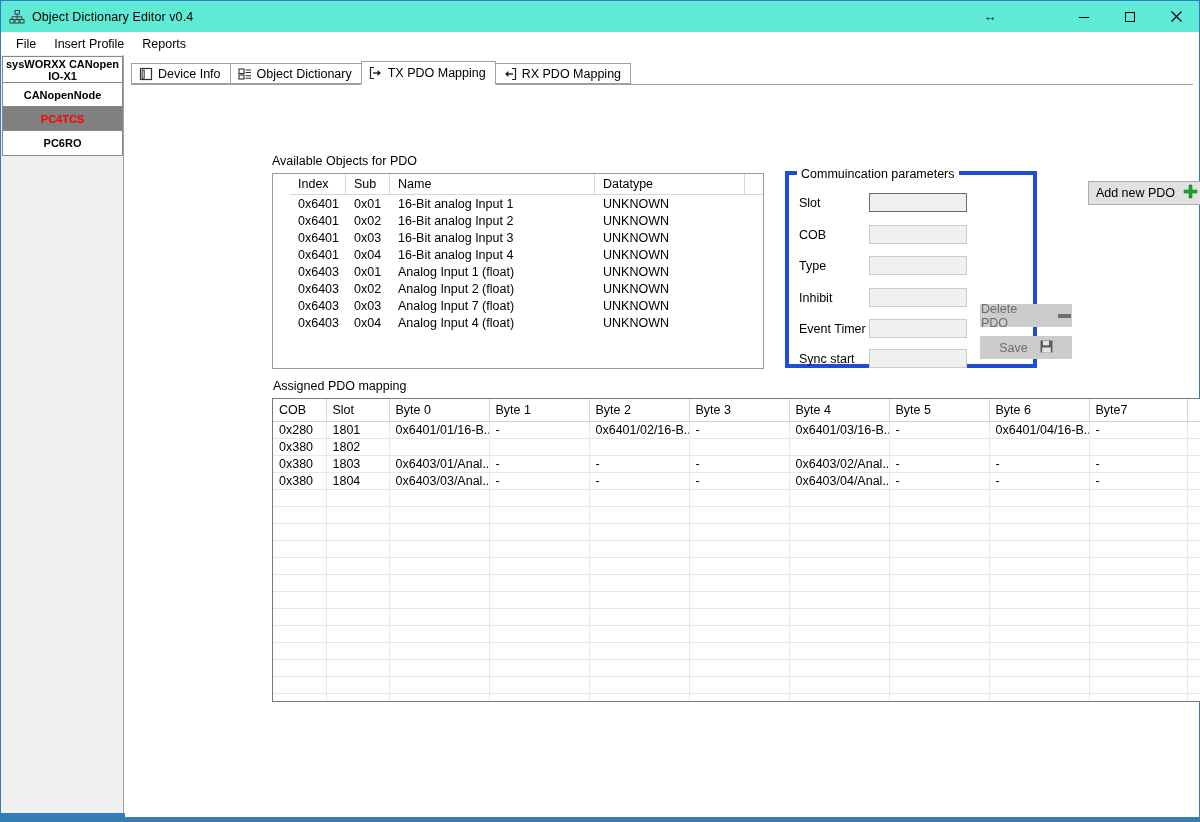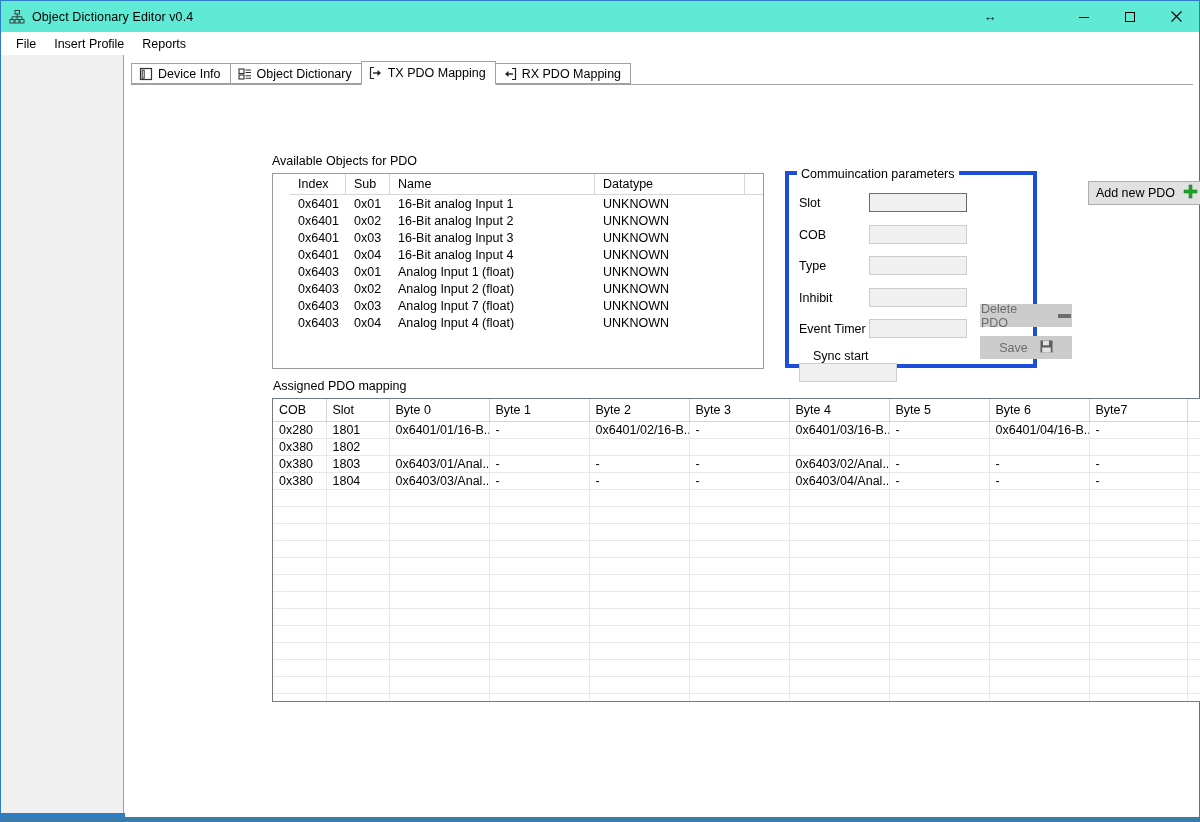--- a/index.html
+++ b/index.html
@@ -377,20 +377,26 @@
 
   <div class="menubar">
     <div class="menu-item">File</div>
     <div class="menu-item">Insert Profile</div>
     <div class="menu-item">Reports</div>
   </div>
 
   <div class="content">
 
     <div class="sidebar">
+      <div class="device-list">
+        <div class="device-item" style="height:26px;">sysWORXX CANopen IO-X1</div>
+        <div class="device-item" style="height:24px;">CANopenNode</div>
+        <div class="device-item selected" style="height:24px;">PC4TCS</div>
+        <div class="device-item" style="height:24px;">PC6RO</div>
+      </div>
       <div class="sidebar-bottom-strip"></div>
     </div>
 
     <div class="main">
 
       <div class="tabstrip">
         <div class="tab">
           <span class="tab-icon">
             <svg width="14" height="14" viewBox="0 0 14 14">
               <rect x="1.5" y="1.5" width="11" height="11" fill="none" stroke="#303030" stroke-width="1.2"></rect>
@@ -509,21 +515,21 @@
           <input class="param-input" type="text" value="" style="">
         </div>
         <div class="param-row" style="top:113px;">
           <span class="param-label">Inhibit</span>
           <input class="param-input" type="text" value="" style="">
         </div>
         <div class="param-row" style="top:144px;">
           <span class="param-label">Event Timer</span>
           <input class="param-input" type="text" value="" style="">
         </div>
-        <div class="param-row" style="top:174px;flex-direction:column;">
+        <div class="param-row" style="top:174px;">
           <span class="param-label">Sync start</span>
           <input class="param-input" type="text" value="" style="">
         </div>
 
         <div class="btn" id="delete-pdo-button">
           <span>Delete PDO</span>
           <span class="glyph-dash"></span>
         </div>
         <div class="btn" id="save-button">
           <span>Save</span>

